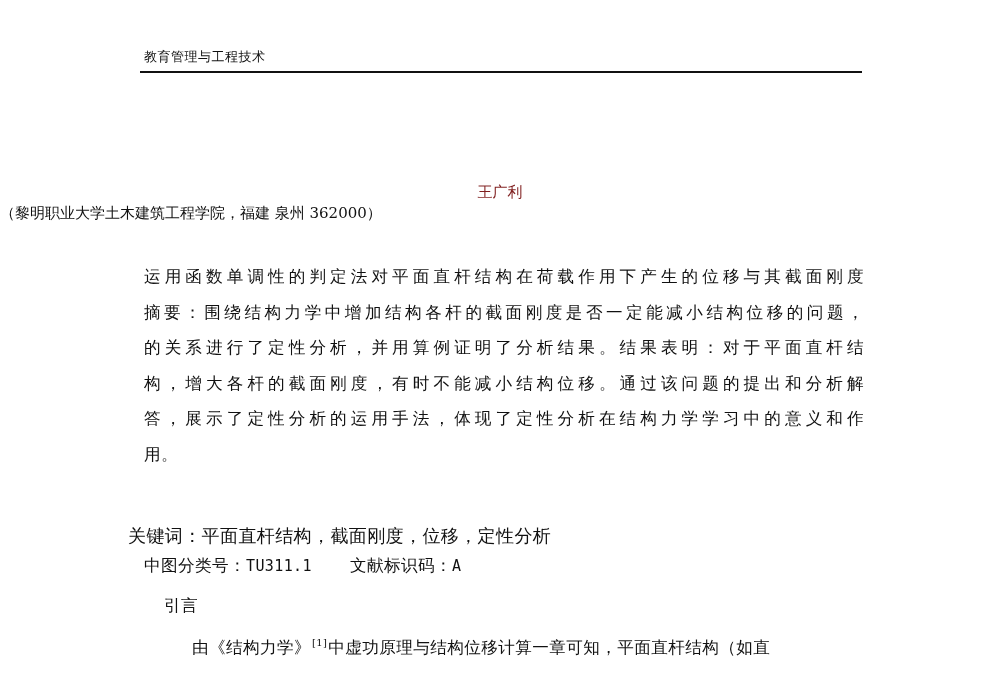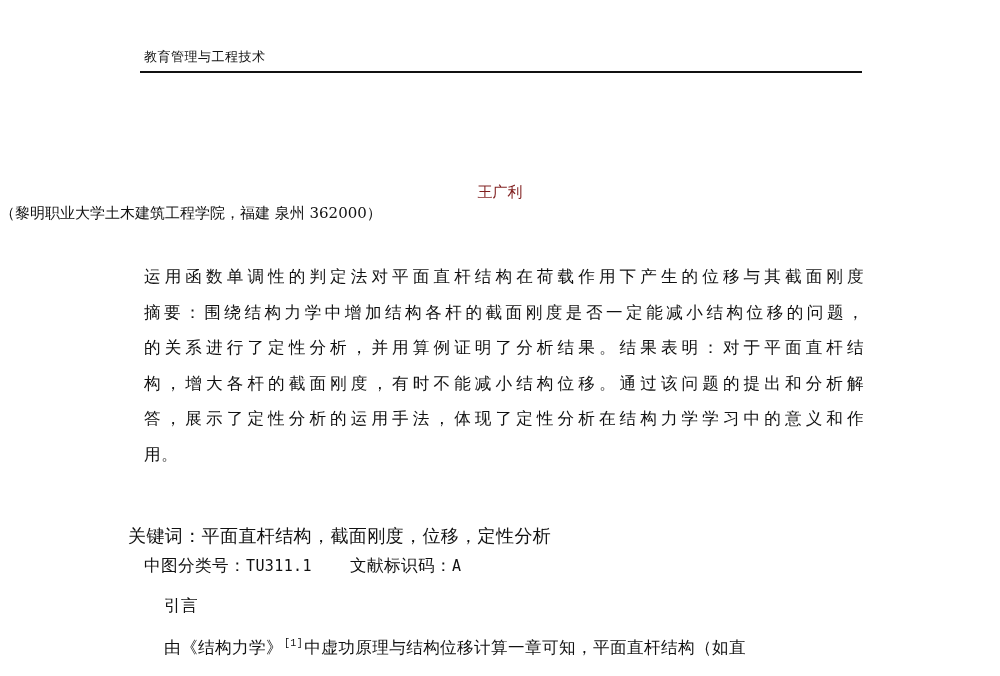--- a/index.html
+++ b/index.html
@@ -116,27 +116,26 @@
     .section-heading {
       position: absolute;
       left: 144px;
       top: 595px;
       font-size: 16.6px;
       letter-spacing: 0.4px;
       margin-left: 20px;
     }
     .body-para {
       position: absolute;
-      left: 164px;
+      left: 192px;
       top: 637px;
       width: 688px;
       font-size: 16.6px;
       letter-spacing: 0.4px;
       white-space: nowrap;
-      font-family: Liberation Mono, monospace;
     }
     .cite {
       font-size: 10px;
       vertical-align: 7px;
       margin: 0 1px;
     }
   </style>
 </head>
 <body>
 

